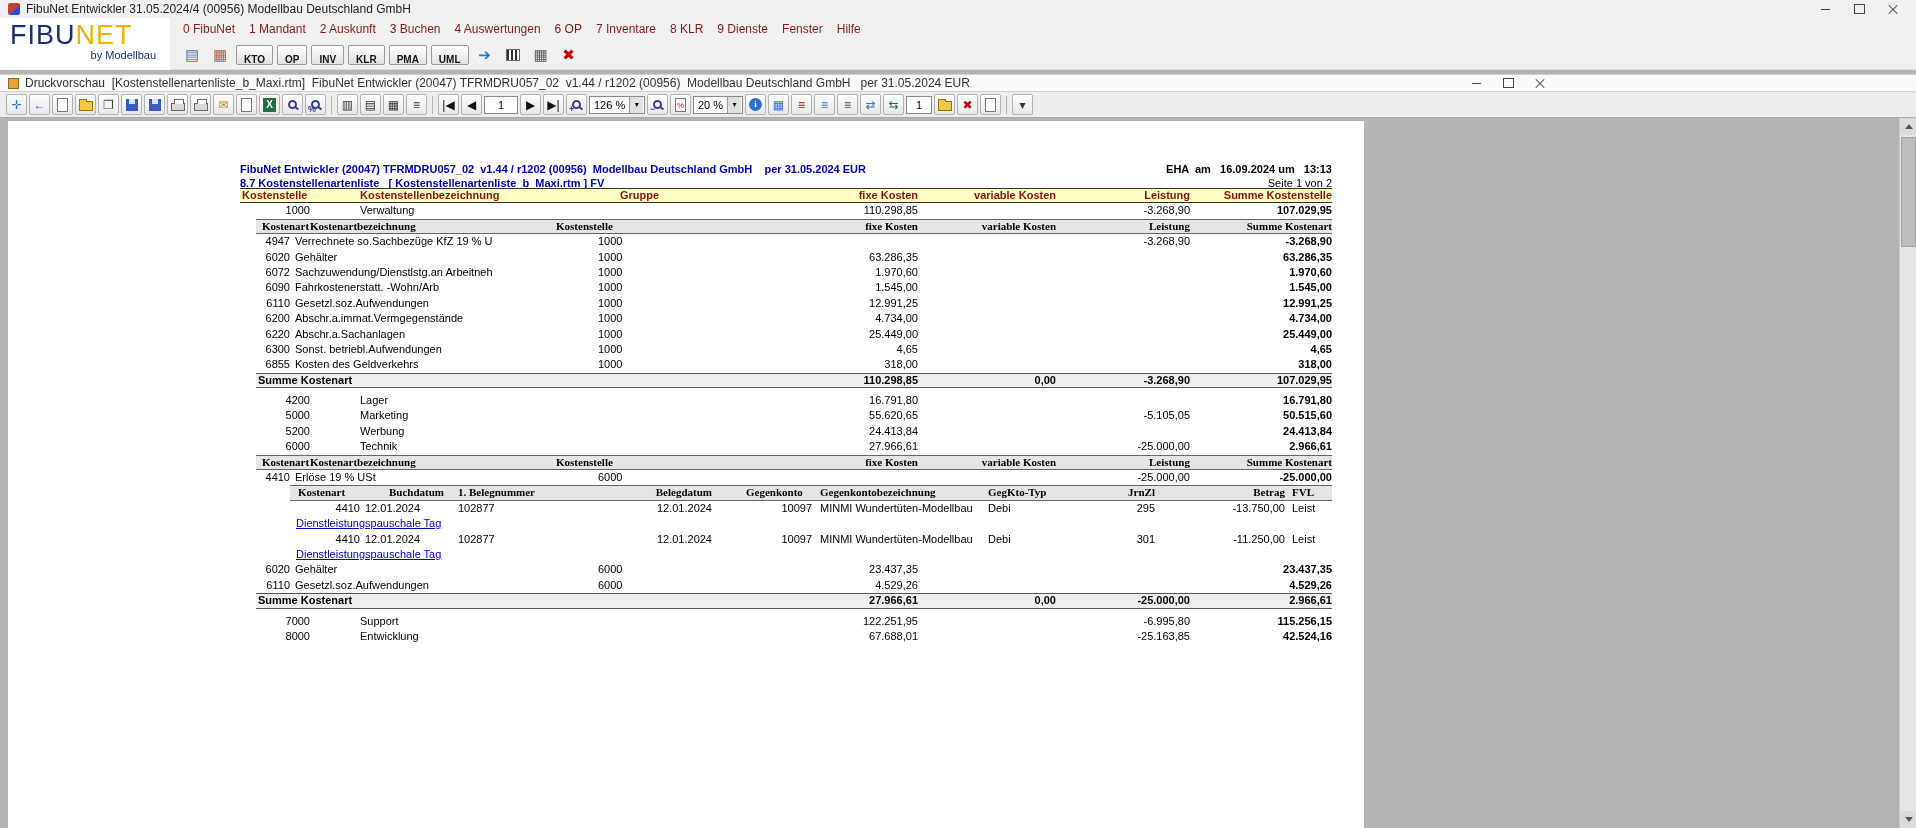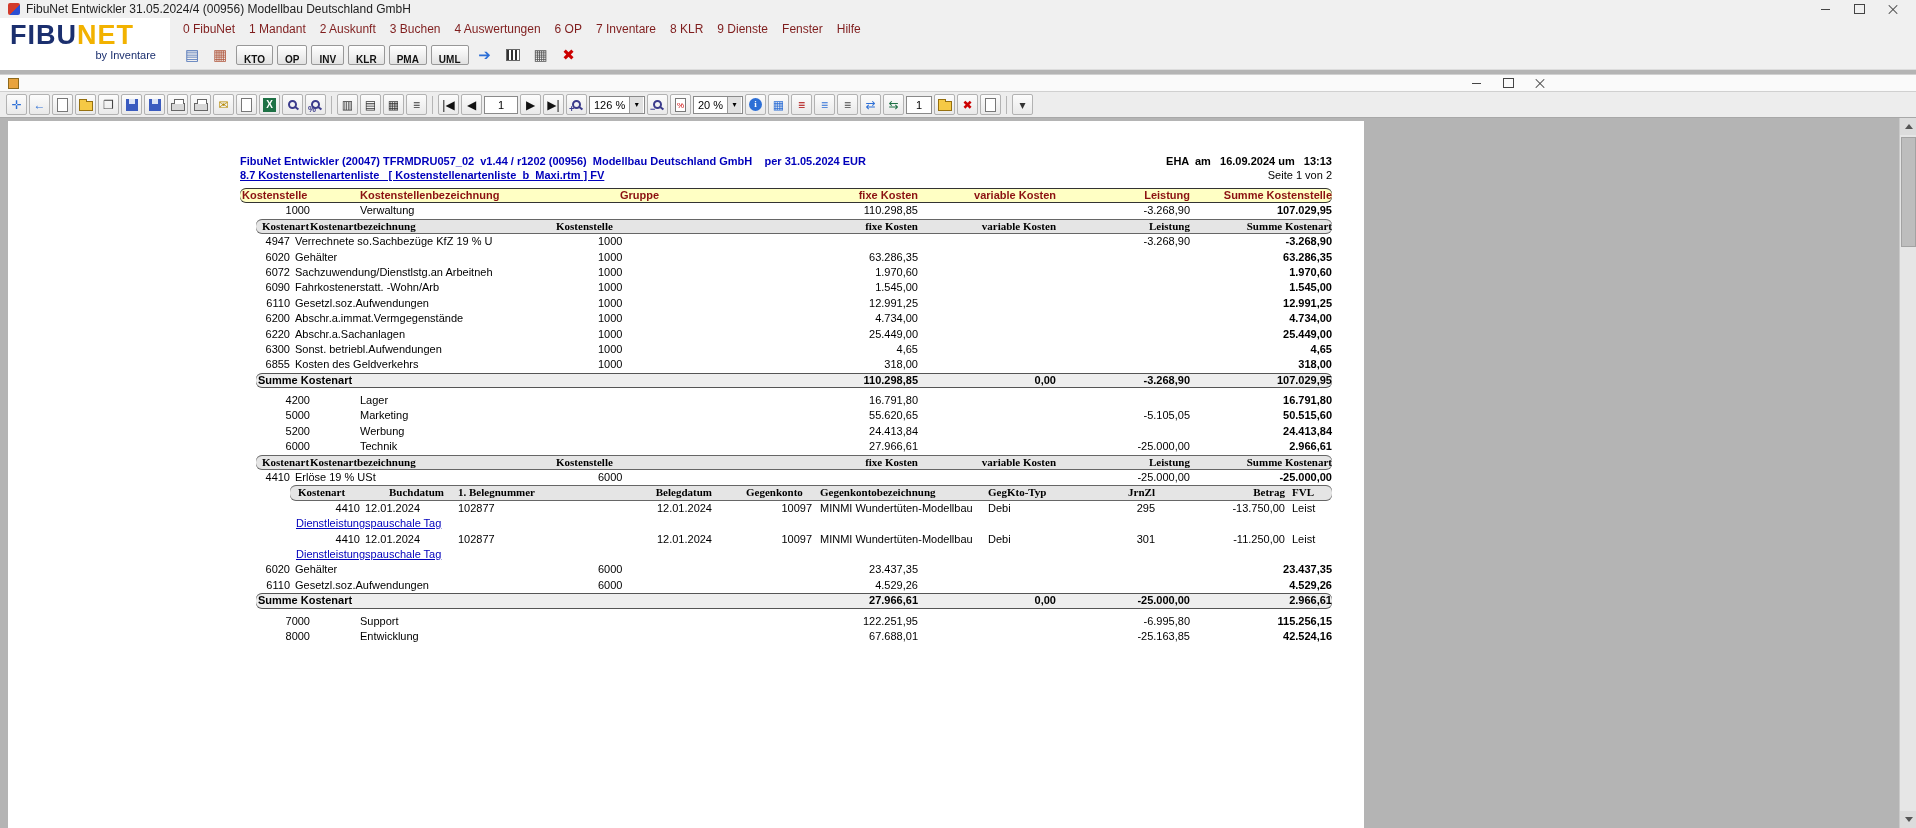--- a/index.html
+++ b/index.html
@@ -11,21 +11,21 @@
   .appicon{width:12px;height:12px;margin:0 6px 0 8px;background:linear-gradient(135deg,#d23b2c 0 55%,#2c4fd2 55% 100%);border-radius:2px;}
   .title-text{white-space:pre;}
   .winctrls{position:absolute;right:6px;top:0;height:18px;display:flex;}
   .wc{width:34px;height:18px;position:relative;display:flex;align-items:center;justify-content:center;}
   .wc-min::before{content:"";width:9px;height:1px;background:#444;}
   .wc-max::before{content:"";width:9px;height:8px;border:1px solid #444;}
   .wc-close::before,.wc-close::after{content:"";position:absolute;width:12px;height:1px;background:#444;}
   .wc-close::before{transform:rotate(45deg);} .wc-close::after{transform:rotate(-45deg);}
   .chromeband{position:absolute;left:0;top:18px;width:1916px;height:52px;background:#f0f0f0;border-bottom:1px solid #dcdcdc;}
   .logo{position:absolute;left:0;top:18px;width:170px;height:52px;background:#fff;padding:3px 0 0 10px;}
-  .logo-line1{font-size:27px;font-weight:bold;letter-spacing:1px;line-height:28px;}
+  .logo-line1{font-size:27px;font-weight:normal;letter-spacing:1px;line-height:28px;}
   .logo-fibu{color:#1b2f6e;} .logo-net{color:#f2b200;}
   .logo-by{font-size:11px;color:#1b2f6e;text-align:right;padding-right:14px;}
   .menubar{position:absolute;left:176px;top:18px;height:22px;display:flex;align-items:center;font-size:12px;color:#7f1d1d;}
   .menu-item{padding:0 7px;height:22px;line-height:22px;cursor:default;}
   .maintb{position:absolute;left:180px;top:41px;height:28px;display:flex;align-items:center;gap:4px;}
   .mtb-ic{width:24px;height:24px;border:none;background:none;font-size:15px;display:flex;align-items:center;justify-content:center;padding:0;}
   .mtb-txt{height:20px;padding:8px 7px;font-size:10px;font-weight:bold;color:#111;
     background:linear-gradient(#ffffff,#e2e2e2);border:1px solid #989898;border-radius:2px;}
   
   .innerbar{position:absolute;left:0;top:74px;width:1916px;height:18px;background:#fafafa;
@@ -65,27 +65,27 @@
   .viewport{position:absolute;left:0;top:118px;width:1916px;height:710px;background:#b4b4b4;}
   .pagewhite{position:absolute;left:8px;top:3px;width:1356px;height:707px;background:#fff;}
   .vscroll{position:absolute;right:0;top:0;width:17px;height:710px;background:#e6e6e6;border-left:1px solid #c9c9c9;}
   .vs-arrow{position:absolute;left:0;width:17px;height:17px;background:#dcdcdc;display:flex;align-items:center;justify-content:center;}
   .vs-up{top:0;} .vs-down{bottom:0;}
   .tri-up{width:0;height:0;border-left:4px solid transparent;border-right:4px solid transparent;border-bottom:5px solid #555;}
   .tri-down{width:0;height:0;border-left:4px solid transparent;border-right:4px solid transparent;border-top:5px solid #555;}
   .vs-thumb{position:absolute;left:1px;top:19px;width:15px;height:110px;background:#bdbdbd;border:1px solid #a2a2a2;}
   
   .report{position:absolute;left:232px;top:34px;width:1092px;font-size:11px;color:#000;}
-  .rh{position:absolute;white-space:pre;font-size:11px;}
+  .rh{position:absolute;white-space:pre;font-size:11px;margin-top:8px;}
   .rh1{left:0;top:0;font-weight:bold;color:#0000bb;}
   .rh1r{right:0;top:0;font-weight:bold;color:#000;}
   .rh2{left:0;top:14px;font-weight:bold;color:#0000bb;text-decoration:underline;}
   .rh2r{right:0;top:14px;color:#000;}
   .rows{position:absolute;left:0;top:33px;width:1092px;}
-  .row{position:relative;height:15.4px;line-height:15.4px;white-space:nowrap;width:1092px;border-radius:6px;}
+  .row{position:relative;height:15.4px;line-height:15.4px;white-space:nowrap;width:1092px;}
   .rowsp{height:5px;}
   .c{position:absolute;top:0;height:100%;}
   .hdr-y{background:#ffffc4;box-shadow:inset 0 1px 0 #333,inset 0 -1px 0 #333;color:#8b1111;font-weight:bold;}
   .hdr-g{background:#e5e5e5;box-shadow:inset 0 1px 0 #666,inset 0 -1px 0 #666;font-weight:bold;font-family:Liberation Serif, serif;}
   .sumrow{background:#eeeeee;box-shadow:inset 0 1px 0 #555,inset 0 -1px 0 #555;font-weight:bold;}
   .row.kah,.row.ka,.row.sumrow{margin-left:16px;width:1076px;}
   .row.dh,.row.d{margin-left:50px;width:1042px;}
   .row.ks .k-sum,.row.ka .a-sum{font-weight:bold;}
   .notec{left:56px;color:#0000bb;text-decoration:underline;}
   
@@ -115,21 +115,21 @@
   <span class="wc wc-min"></span>
   <span class="wc wc-max"></span>
   <span class="wc wc-close"></span>
 </div>
 
 <div class="chromeband"></div>
 <div class="logo">
   <div class="logo-line1">
     <span class="logo-fibu">FIBU</span><span class="logo-net">NET</span>
   </div>
-  <div class="logo-by">by Inventare</div>
+  <div class="logo-by">by Modellbau</div>
 </div>
 <div class="menubar">
     <span class="menu-item">0 FibuNet</span>
     <span class="menu-item">1 Mandant</span>
     <span class="menu-item">2 Auskunft</span>
     <span class="menu-item">3 Buchen</span>
     <span class="menu-item">4 Auswertungen</span>
     <span class="menu-item">6 OP</span>
     <span class="menu-item">7 Inventare</span>
     <span class="menu-item">8 KLR</span>
@@ -159,20 +159,21 @@
     <button class="mtb-ic">
       <span class="tb-glyph" style="color:#555555">▦</span>
     </button>
     <button class="mtb-ic">
       <span class="tb-glyph" style="color:#cc0000">✖</span>
     </button>
   </div>
 
 <div class="innerbar">
   <span class="innericon"></span>
+  <span class="title-text">Druckvorschau  [Kostenstellenartenliste_b_Maxi.rtm]  FibuNet Entwickler (20047) TFRMDRU057_02  v1.44 / r1202 (00956)  Modellbau Deutschland GmbH   per 31.05.2024 EUR</span>
 </div>
 <div class="innerctrls">
   <span class="wc small wc-min"></span>
   <span class="wc small wc-max"></span>
   <span class="wc small wc-close"></span>
 </div>
 
 <div class="ptb">
     <button class="tb-btn">
       <span class="tb-glyph" style="color:#2d6fd6">✛</span>

